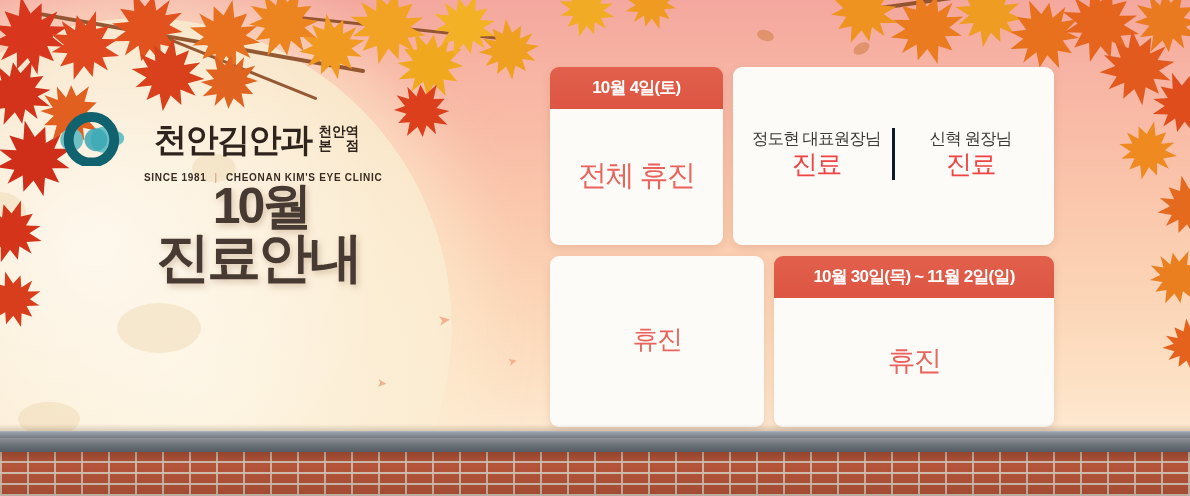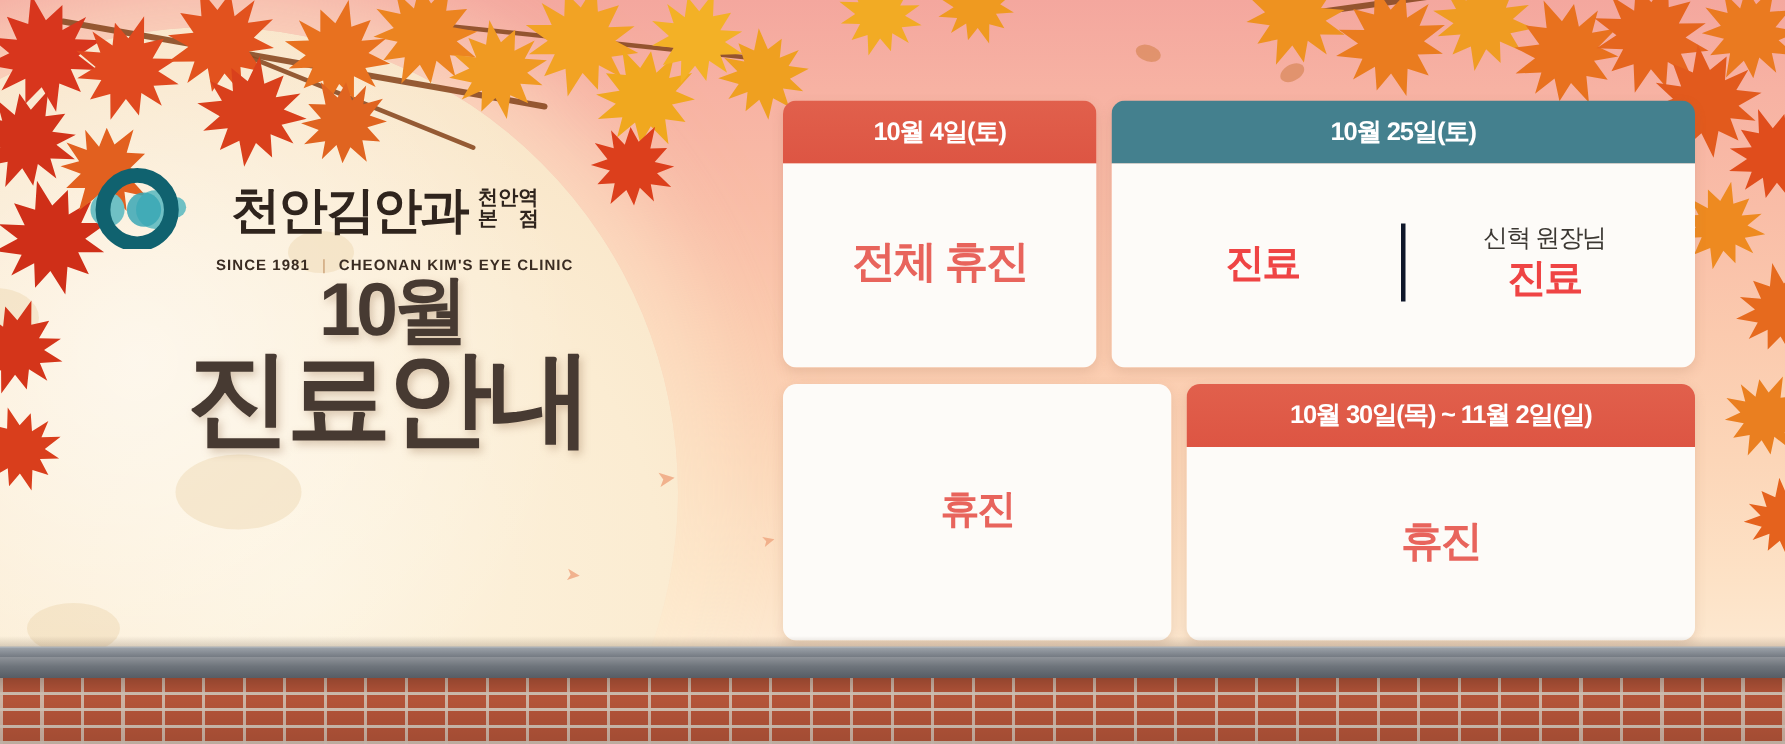--- a/index.html
+++ b/index.html
@@ -149,28 +149,28 @@
     left: 58px;
     top: 183px;
     width: 400px;
     color: #473a32;
     font-weight: 800;
     letter-spacing: -3px;
     line-height: 0.92;
     text-shadow: 2px 3px 6px rgba(150, 110, 75, 0.35);
   }
   .headline .l1 { font-size: 50px; display:block; text-align:center; padding-left: 6px;}
-  .headline .l2 { font-size: 70px; display:block; text-align:center; margin-top: 4px;}
+  .headline .l2 { font-size: 54px; display:block; text-align:center; margin-top: 4px;}
 
   
   .cards {
     position: absolute;
-    left: 522px;
+    left: 550px;
     top: 67px;
-    width: 608px;
+    width: 504px;
   }
   .card-row {
     display: flex;
     gap: 10px;
     margin-bottom: 11px;
   }
   .card {
     border-radius: 9px;
     overflow: hidden;
     box-shadow: 0 3px 8px rgba(150,100,70,0.18);
@@ -207,21 +207,21 @@
   }
   .doc-name {
     font-size: 16.5px;
     color: #3c3833;
     letter-spacing: -0.9px;
     white-space: nowrap;
     line-height: 1.25;
   }
   .status {
     font-size: 26px;
-    font-weight: 700;
+    font-weight: 400;
     letter-spacing: -1.5px;
     line-height: 1.15;
     margin-top: 1px;
   }
   .status-red  { color: #e8645c; }
   .status-teal { color: #ef4444; }
   .status-big  { font-size: 28px; }
 
   .card-1 { width: 209px; }
   .card-2 { width: 389px; }
@@ -544,23 +544,23 @@
       <div class="card card-1">
         <div class="card-head head-red">10월 4일(토)</div>
         <div class="card-body">
           <div class="body-col">
             <div class="status status-red">전체 휴진</div>
           </div>
         </div>
       </div>
 
       <div class="card card-2">
-        <div class="card-head head-teal">10월 25일(토)</div>
         <div class="card-body">
           <div class="body-col">
+            <div class="doc-name">정도현 대표원장님</div>
             <div class="status status-teal">진료</div>
           </div>
           <div class="body-col">
             <div class="doc-name">신혁 원장님</div>
             <div class="status status-teal">진료</div>
           </div>
         </div>
       </div>
 
     </div>

